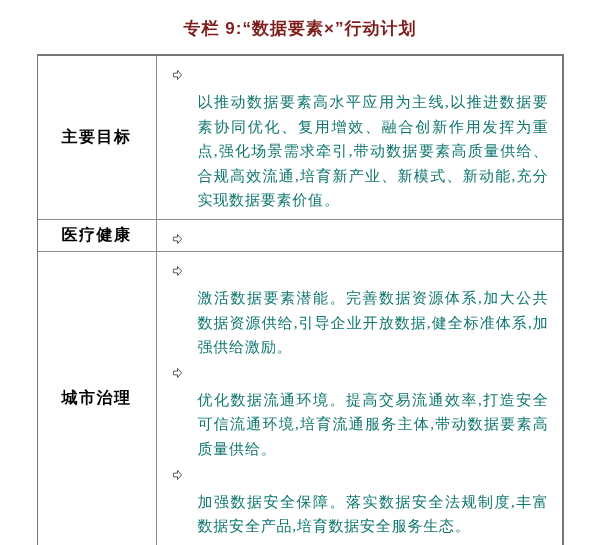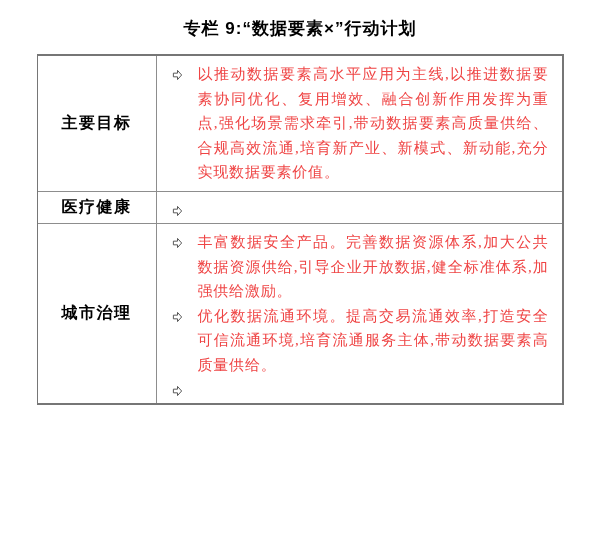--- a/index.html
+++ b/index.html
@@ -14,21 +14,21 @@
     font-family: "Liberation Serif", "DejaVu Serif", serif;
     color: #2b2b2b;
   }
   .doc-title {
     margin-top: 17px;
     text-align: center;
     font-family: "Liberation Sans", "DejaVu Sans", sans-serif;
     font-weight: 700;
     font-size: 17px;
     letter-spacing: 1px;
-    color: #000000;
+    color: #7f1d1d;
   }
   .plan-table {
     width: 524px;
     margin: 14px auto 0 auto;
     border: 2px solid #767676;
     border-left-width: 1px;
     background: #ffffff;
   }
   .trow {
     display: flex;
@@ -69,21 +69,22 @@
     display: block;
   }
   .bullet-text {
     flex: 1 1 auto;
     font-size: 15px;
     line-height: 24.6px;
     letter-spacing: 0.8px;
     text-align: justify;
     text-justify: inter-character;
     padding-right: 13px;
-    color: #ef4444;
+    color: #0f766e;
+    margin-top: 28px;
   }
 </style>
 </head>
 <body>
 
 <div class="doc-title">专栏 9:“数据要素×”行动计划</div>
 
 <div class="plan-table">
 
   <div class="trow">
@@ -121,33 +122,34 @@
     <div class="label-cell">
       <span>城市治理</span>
     </div>
     <div class="content-cell">
       <div class="bullet-item">
         <span class="bullet-icon-box">
           <svg width="11" height="12" viewBox="0 0 12 13">
             <path d="M1.5 4.5 H6 V1.5 L10.5 6.5 L6 11.5 V8.5 H1.5 Z" fill="none" stroke="#4a4a4a" stroke-width="1" stroke-linejoin="round"></path>
           </svg>
         </span>
-        <span class="bullet-text">丰富数据安全产品。完善数据资源体系,加大公共数据资源供给,引导企业开放数据,健全标准体系,加强供给激励。</span>
+        <span class="bullet-text">激活数据要素潜能。完善数据资源体系,加大公共数据资源供给,引导企业开放数据,健全标准体系,加强供给激励。</span>
       </div>
       <div class="bullet-item">
         <span class="bullet-icon-box">
           <svg width="11" height="12" viewBox="0 0 12 13">
             <path d="M1.5 4.5 H6 V1.5 L10.5 6.5 L6 11.5 V8.5 H1.5 Z" fill="none" stroke="#4a4a4a" stroke-width="1" stroke-linejoin="round"></path>
           </svg>
         </span>
         <span class="bullet-text">优化数据流通环境。提高交易流通效率,打造安全可信流通环境,培育流通服务主体,带动数据要素高质量供给。</span>
       </div>
       <div class="bullet-item">
         <span class="bullet-icon-box">
           <svg width="11" height="12" viewBox="0 0 12 13">
             <path d="M1.5 4.5 H6 V1.5 L10.5 6.5 L6 11.5 V8.5 H1.5 Z" fill="none" stroke="#4a4a4a" stroke-width="1" stroke-linejoin="round"></path>
           </svg>
         </span>
+        <span class="bullet-text">加强数据安全保障。落实数据安全法规制度,丰富数据安全产品,培育数据安全服务生态。</span>
       </div>
     </div>
   </div>
 
 </div>
 
 </body></html>

